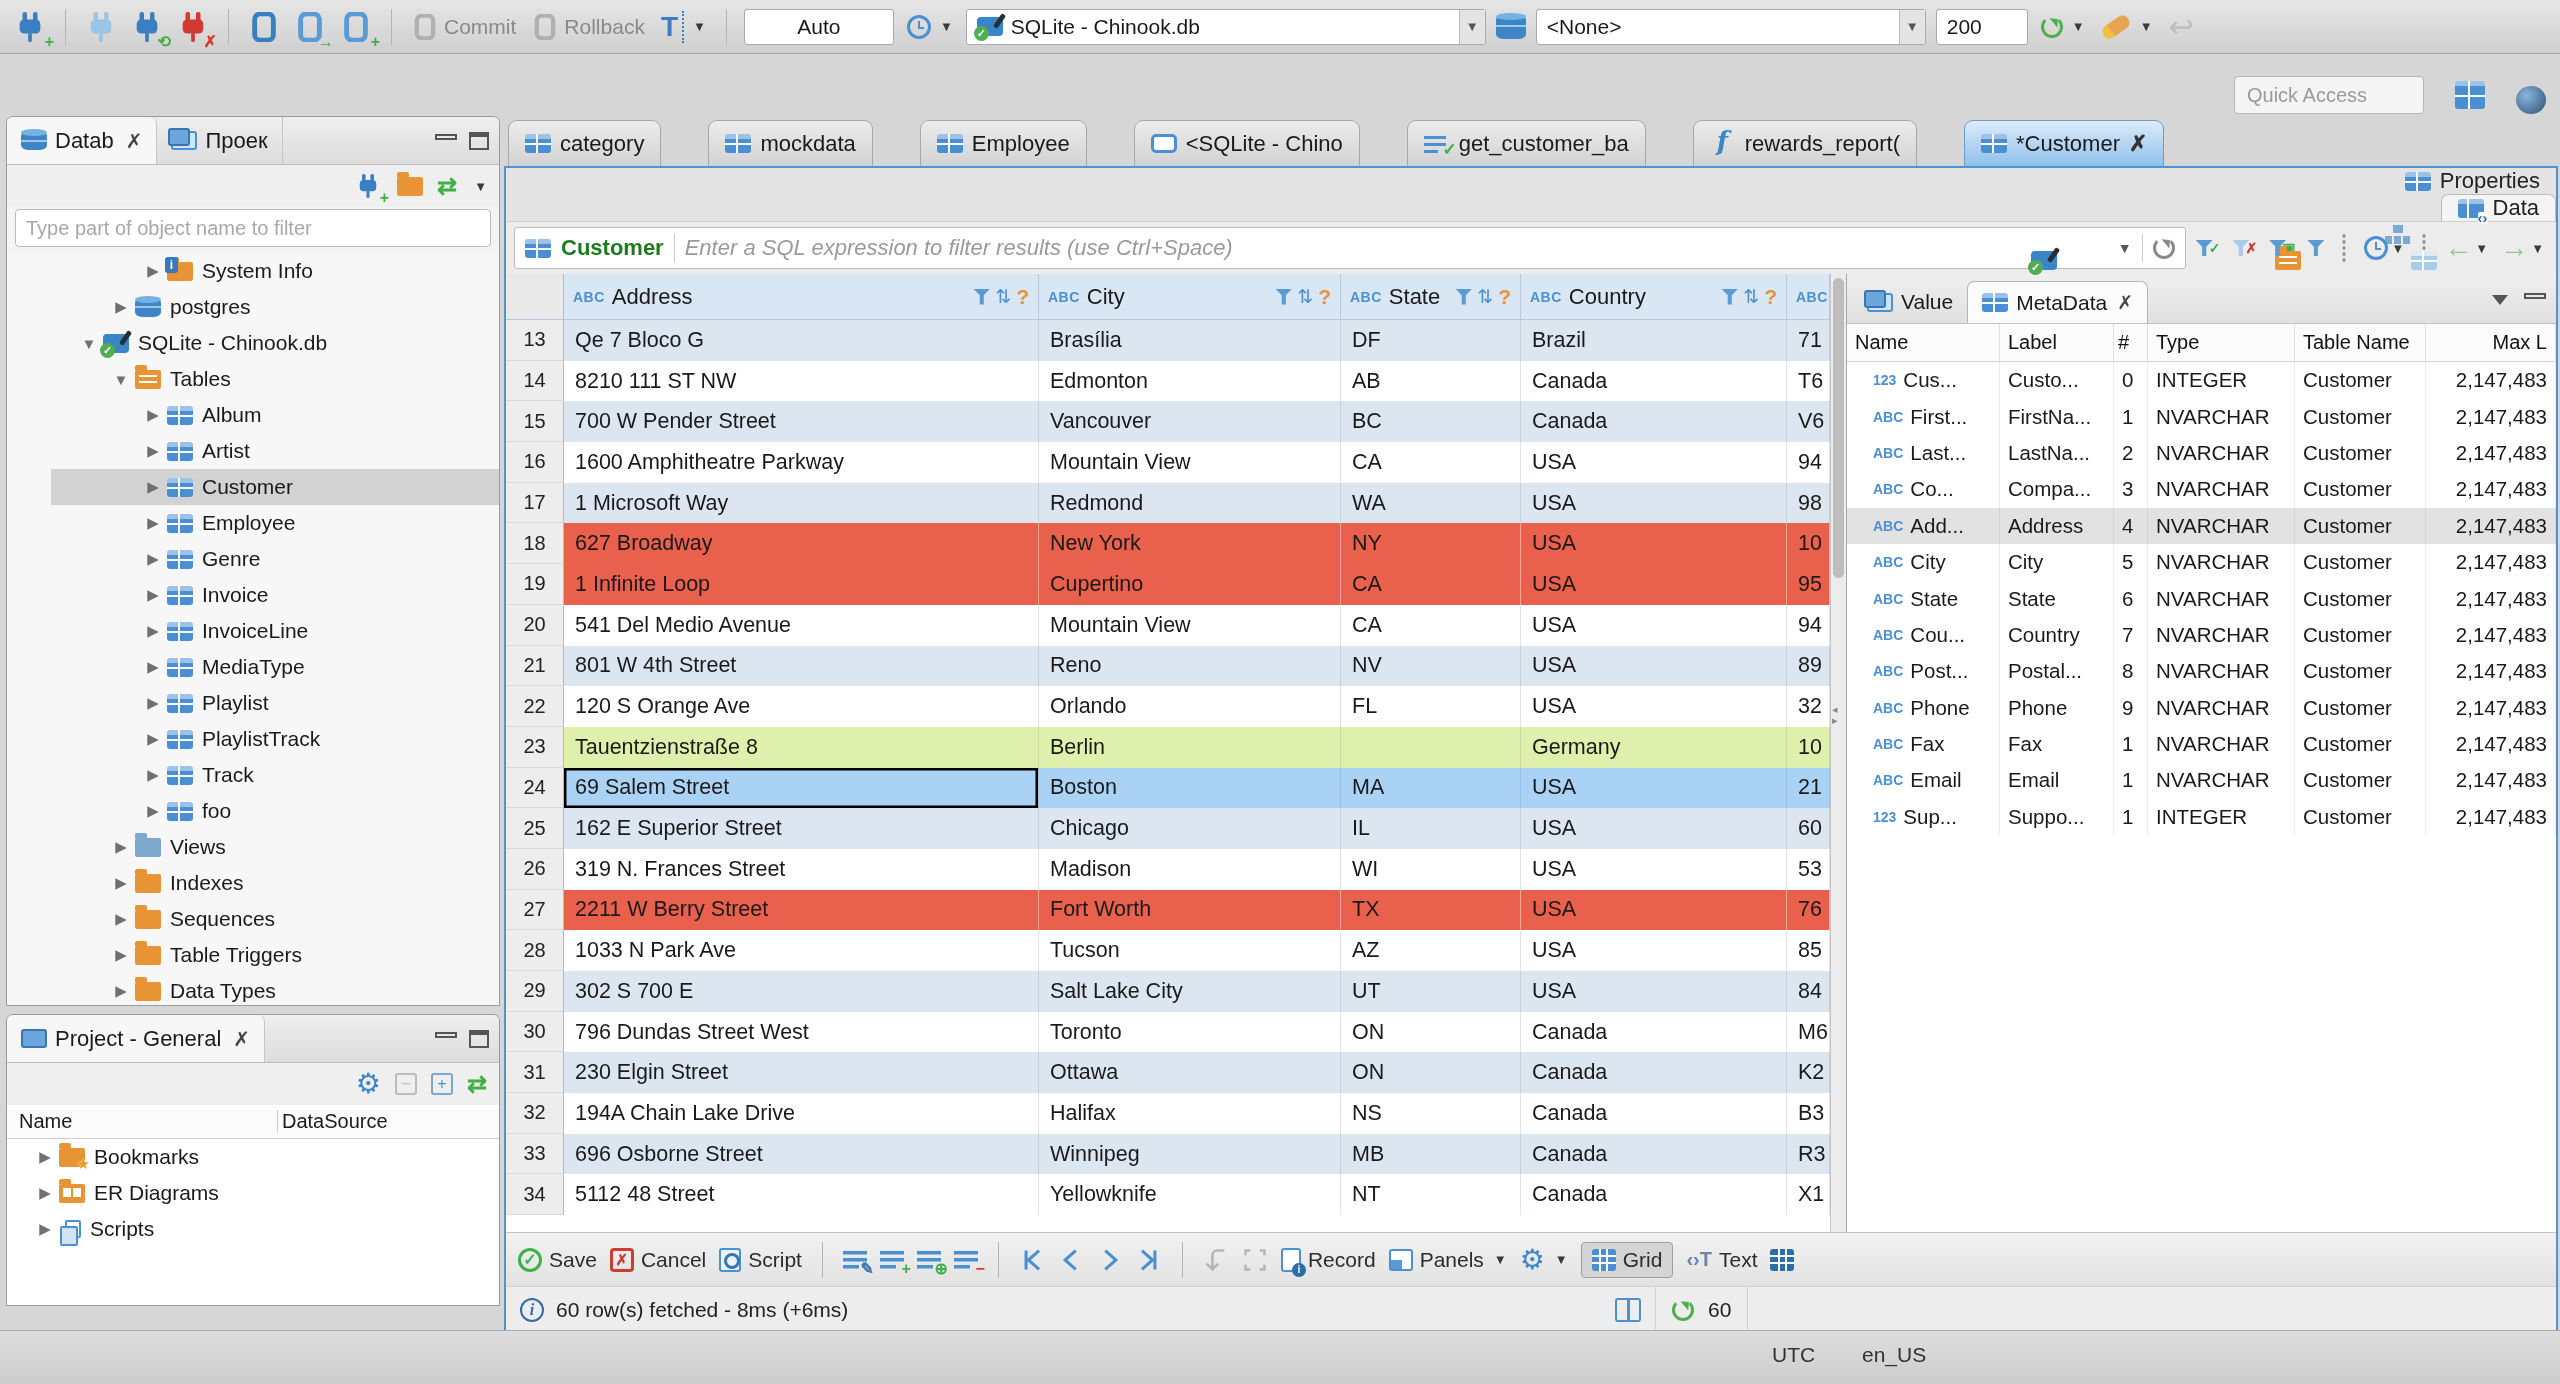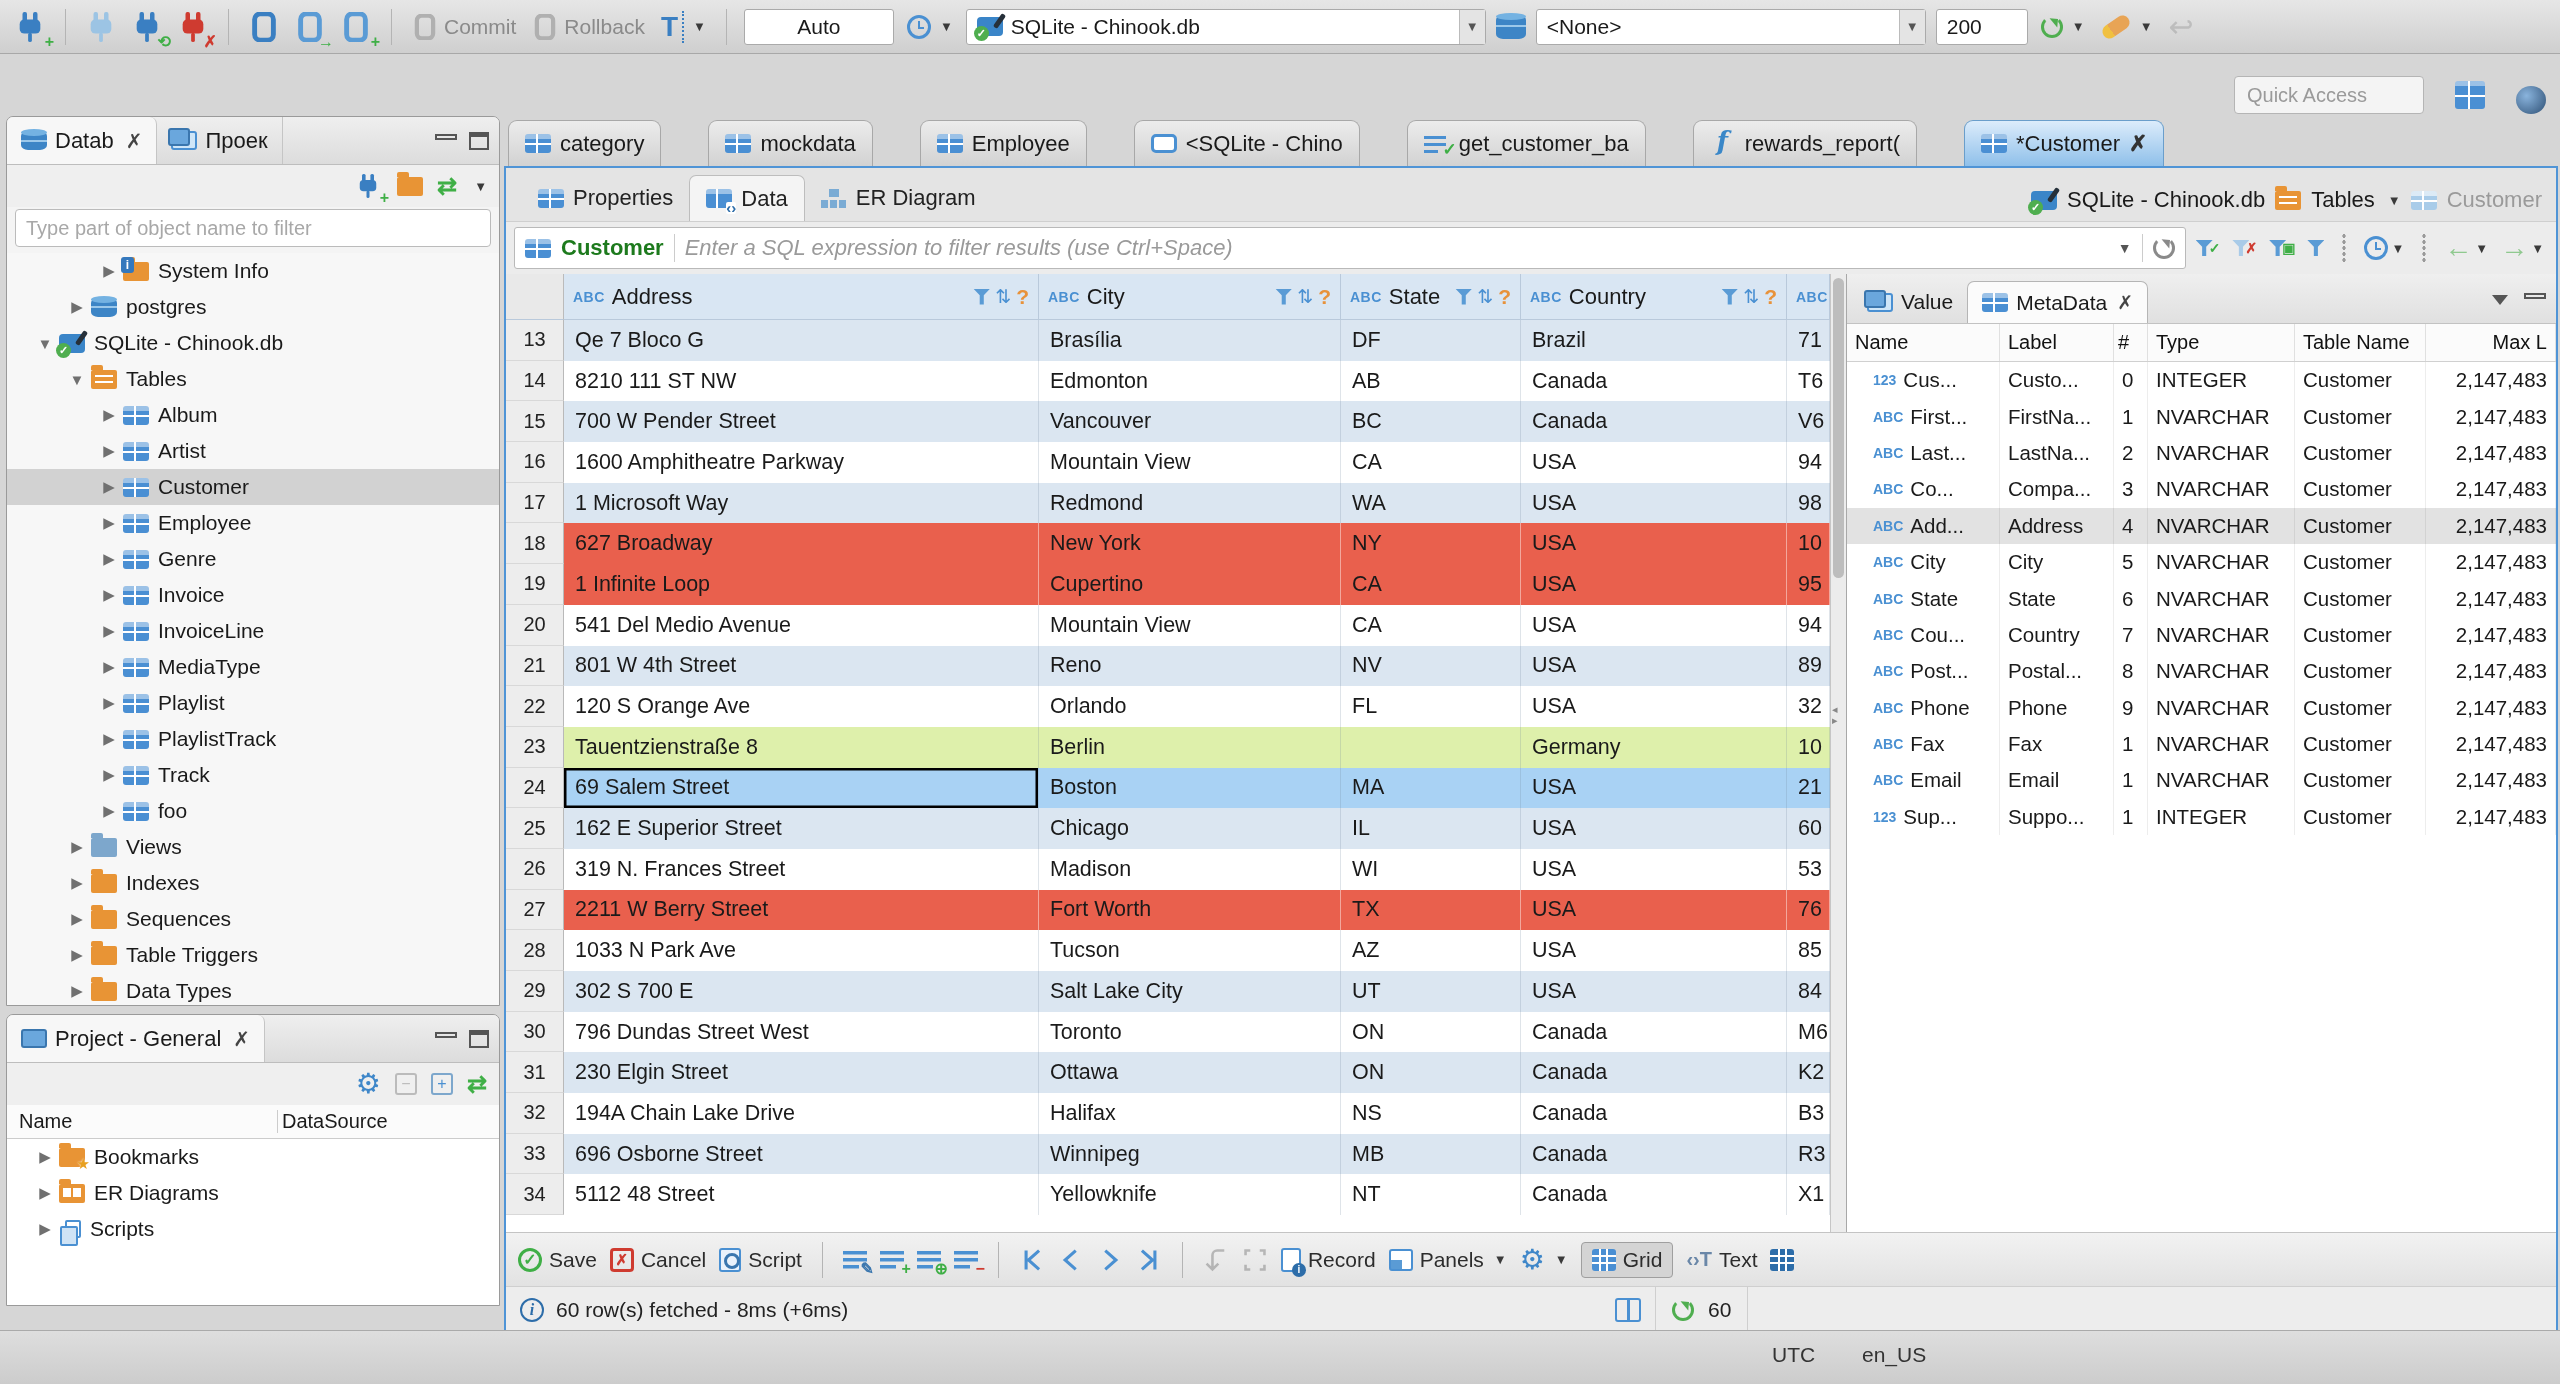--- a/index.html
+++ b/index.html
@@ -81,40 +81,40 @@
   #project-panel{left:6px;top:1014px;width:494px;height:292px;}
   .panel-tabs{height:48px;background:linear-gradient(#efefef,#dcdcdc);border-bottom:1px solid #bdbdbd;display:flex;align-items:stretch;}
   .ptab{display:flex;align-items:center;gap:8px;padding:0 14px;font-size:22px;border-right:1px solid #c5c5c5;}
   .ptab.active{background:#f7f7f7;border-radius:7px 7px 0 0;}
   .ptab .x{color:#444;font-size:20px;margin-left:4px;}
   .winbtns{margin-left:auto;display:flex;align-items:center;gap:12px;padding-right:10px;}
   .minb{width:22px;height:6px;border:2px solid #555;margin-top:-8px;}
   .maxb{width:20px;height:18px;border:2px solid #555;border-top-width:5px;}
   .panel-toolbar{height:42px;display:flex;align-items:center;justify-content:flex-end;gap:14px;padding:0 12px;background:#efefef;}
   .filter-input{margin:2px 8px 6px 8px;height:38px;border:1px solid #bbb;border-radius:4px;background:#fff;color:#a8a8a8;font-size:20px;display:flex;align-items:center;padding:0 10px;flex:none;}
-  #tree{flex:1;background:#f7f7f7;overflow:hidden;}
+  #tree{flex:1;background:#f7f7f7;overflow:hidden;padding-left:44px;}
   .trow{height:36px;display:flex;align-items:center;font-size:21px;white-space:nowrap;}
   .trow.v-sel{background:#d2d2d2;}
   .trow .ticon{margin-right:9px;}
   .v-i0{padding-left:24px;}.v-i1{padding-left:56px;}.v-i2{padding-left:88px;}
   .ptree-cols{height:34px;display:flex;align-items:center;border-bottom:1px solid #ccc;background:#fbfbfb;font-size:20px;}
   .ptree-cols .c1{width:270px;padding-left:12px;}
   .ptree-cols .c2{padding-left:4px;border-left:1px solid #ccc;}
   #ptree{flex:1;background:#fff;}
 
   
   #editor{position:absolute;left:504px;top:114px;width:2054px;height:1220px;display:flex;flex-direction:column;}
   #etabs{height:52px;display:flex;align-items:flex-end;padding-left:4px;gap:45px;}
   .etab{height:46px;display:flex;align-items:center;gap:9px;padding:0 16px;font-size:22px;background:linear-gradient(#ececec,#d2d2d2);border:1px solid #a8a8a8;border-bottom:none;border-radius:9px 9px 0 0;margin-right:2px;white-space:nowrap;}
   .etab.v-active{background:linear-gradient(#dcecfb,#8fc0ea);border-color:#6a9ecb;}
   .etab-close{display:none;color:#333;font-size:22px;font-weight:bold;}
   .etab.v-active .etab-close{display:inline;}
   #econtent{flex:1;border:2px solid #4f94d6;background:#ececec;display:flex;flex-direction:column;overflow:hidden;}
 
-  #subtabs{height:54px;background:#e4e4e4;display:flex;align-items:flex-end;padding-left:16px;border-bottom:1px solid #cfcfcf;}
+  #subtabs{height:54px;background:#e4e4e4;display:flex;align-items:flex-end;padding-left:6px;border-bottom:1px solid #cfcfcf;flex-direction:column;}
   .stab{height:46px;display:flex;align-items:center;gap:9px;padding:0 16px;font-size:22px;color:#222;border-radius:7px 7px 0 0;}
   .stab.active{background:#f4f4f4;border:1px solid #bdbdbd;border-bottom:none;}
   #breadcrumb{margin-left:auto;display:flex;align-items:center;gap:10px;padding:0 14px 8px 0;font-size:22px;}
   #breadcrumb .dim{color:#9a9a9a;}
 
   #filterbar{height:52px;background:#ececec;display:flex;align-items:center;padding:4px 8px;gap:10px;}
   #filterbox{flex:1;height:42px;background:#fff;border:1px solid #b9b9b9;border-radius:3px;display:flex;align-items:center;padding:0 10px;gap:10px;overflow:hidden;}
   #filter-table{color:#1d7a1d;font-size:22px;font-weight:bold;white-space:nowrap;}
   #filter-ph{color:#9a9a9a;font-size:22px;font-style:italic;white-space:nowrap;overflow:hidden;}
   .fdivider{width:1px;height:28px;background:#ccc;}

